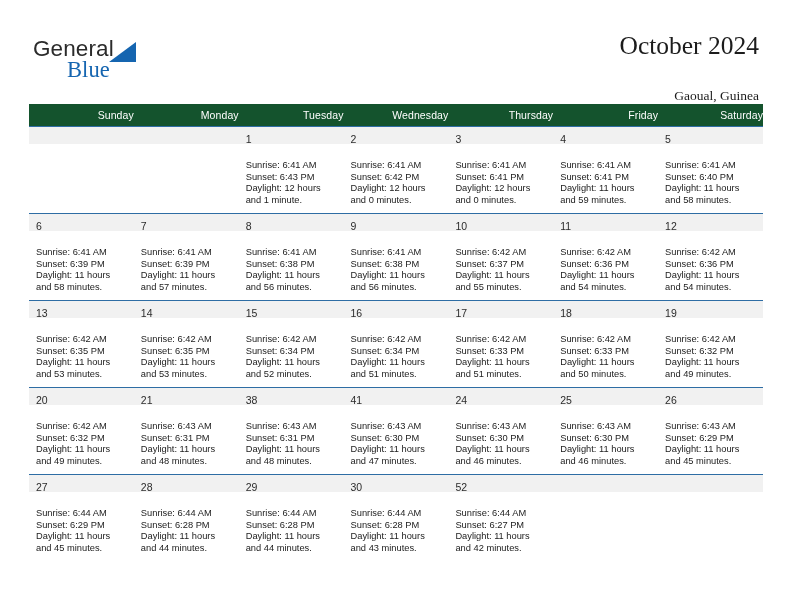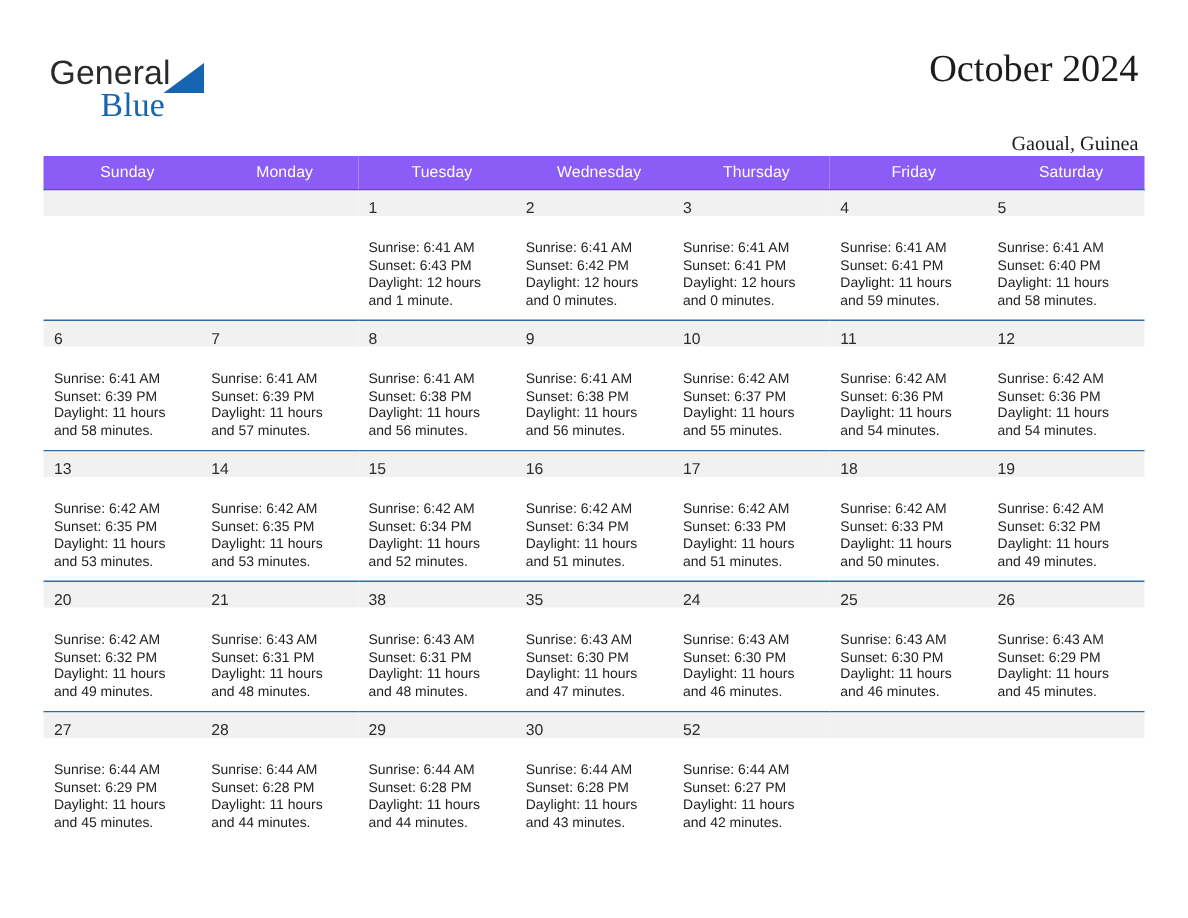--- a/index.html
+++ b/index.html
@@ -92,25 +92,25 @@
   
   .calendar {
     position: absolute;
     left: 29px;
     top: 104px;
     width: 734px;
     border-collapse: collapse;
     table-layout: fixed;
   }
   .calendar th {
-    background: #8b5cf6;
+    background: #14532d;
     color: #ffffff;
     font-size: 10.5px;
     font-weight: normal;
-    text-align: center;
+    text-align: right;
     padding: 5px 0 5px 7px;
     height: 12px;
     vertical-align: middle;
     letter-spacing: 0.1px;
   }
   .calendar td {
     vertical-align: top;
     padding: 0;
     border-top: 1.6px solid #2e6da4;
     width: 104.85px;
@@ -431,21 +431,21 @@
               <div class="dayinfo">
                 <div>Sunrise: 6:43 AM</div>
                 <div>Sunset: 6:31 PM</div>
                 <div>Daylight: 11 hours</div>
                 <div>and 48 minutes.</div>
               </div>
             </div>
           </td>
           <td>
             <div class="daycell">
-              <div class="daynum-band"><span class="daynum">35</span></div>
+              <div class="daynum-band"><span class="daynum">41</span></div>
               <div class="dayinfo">
                 <div>Sunrise: 6:43 AM</div>
                 <div>Sunset: 6:30 PM</div>
                 <div>Daylight: 11 hours</div>
                 <div>and 47 minutes.</div>
               </div>
             </div>
           </td>
           <td>
             <div class="daycell">

